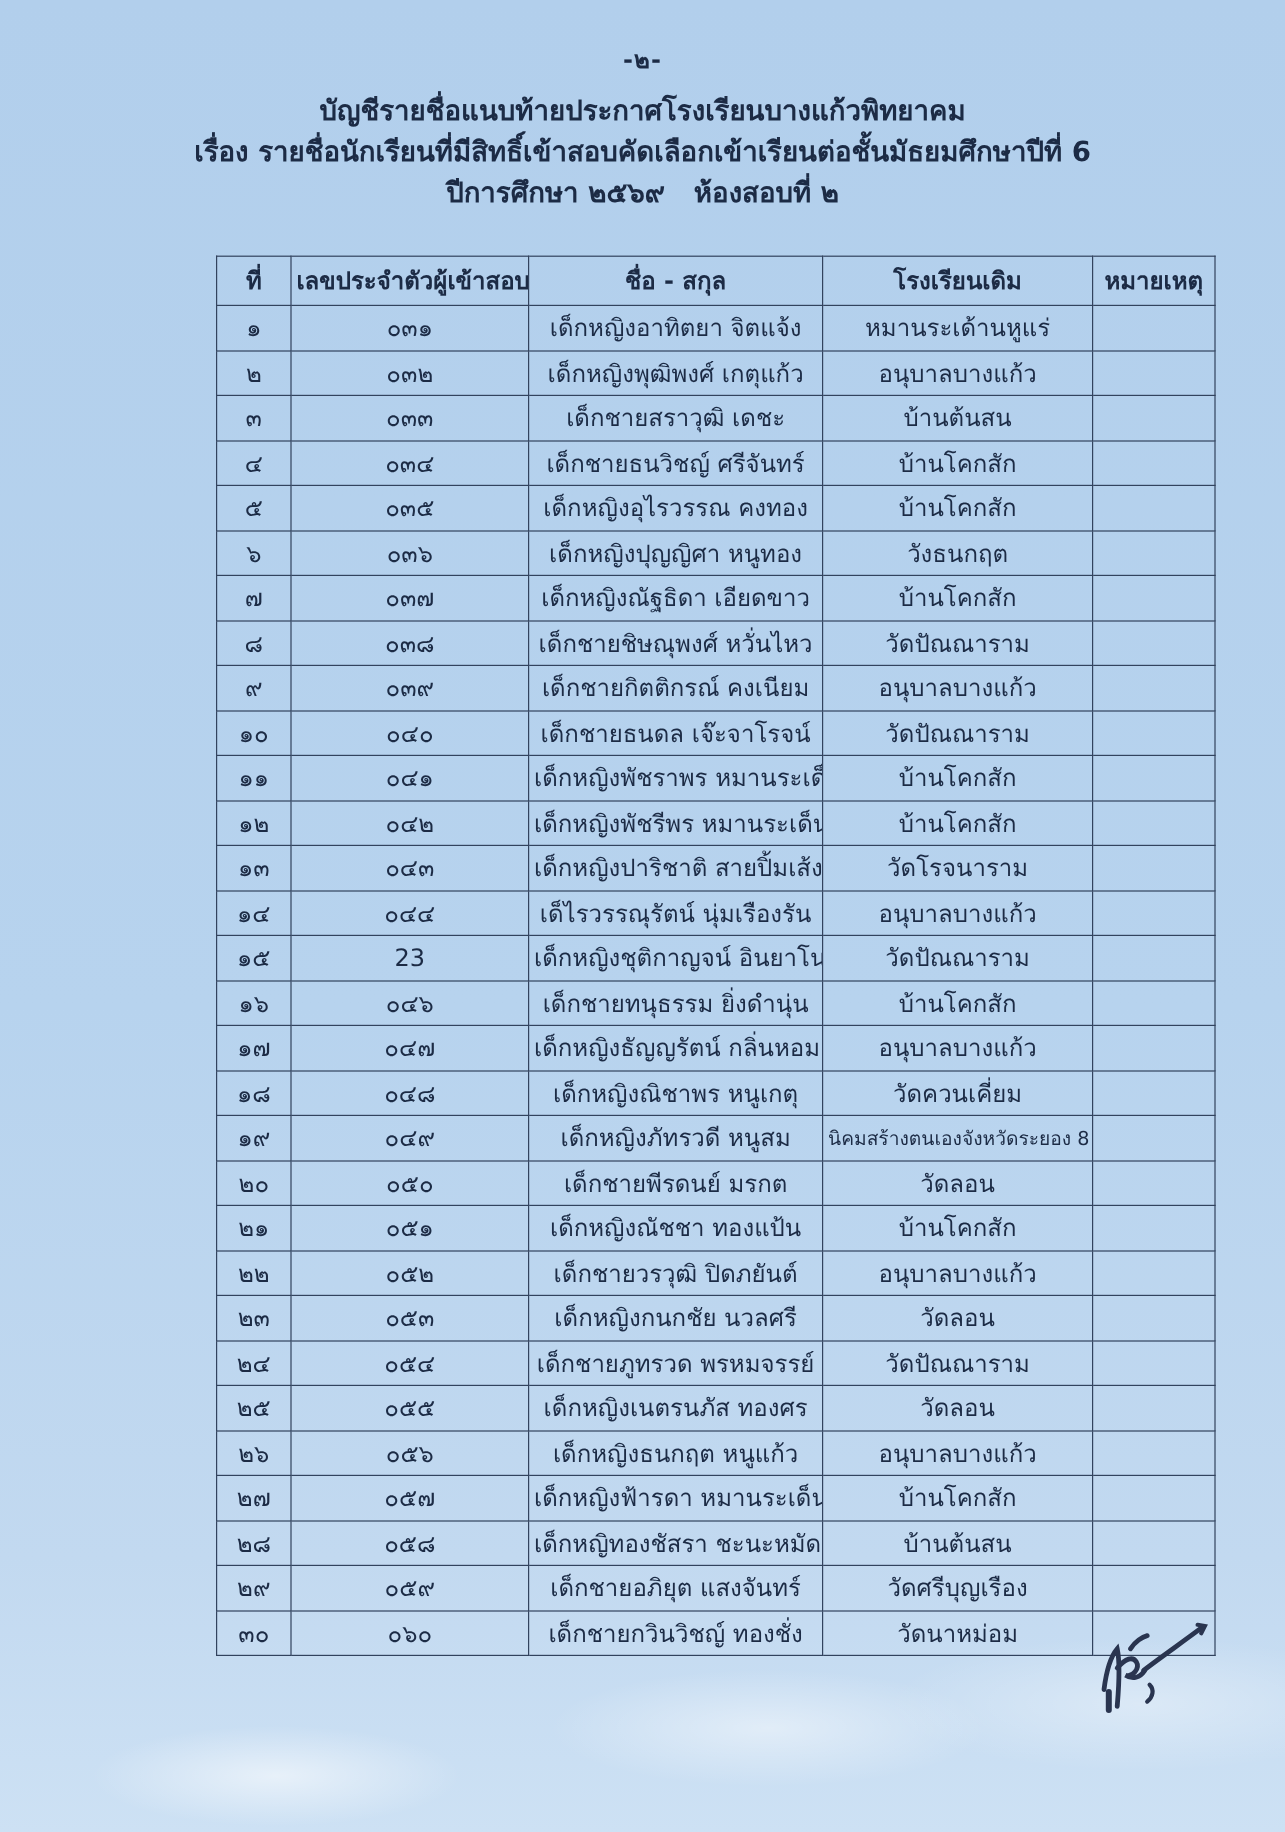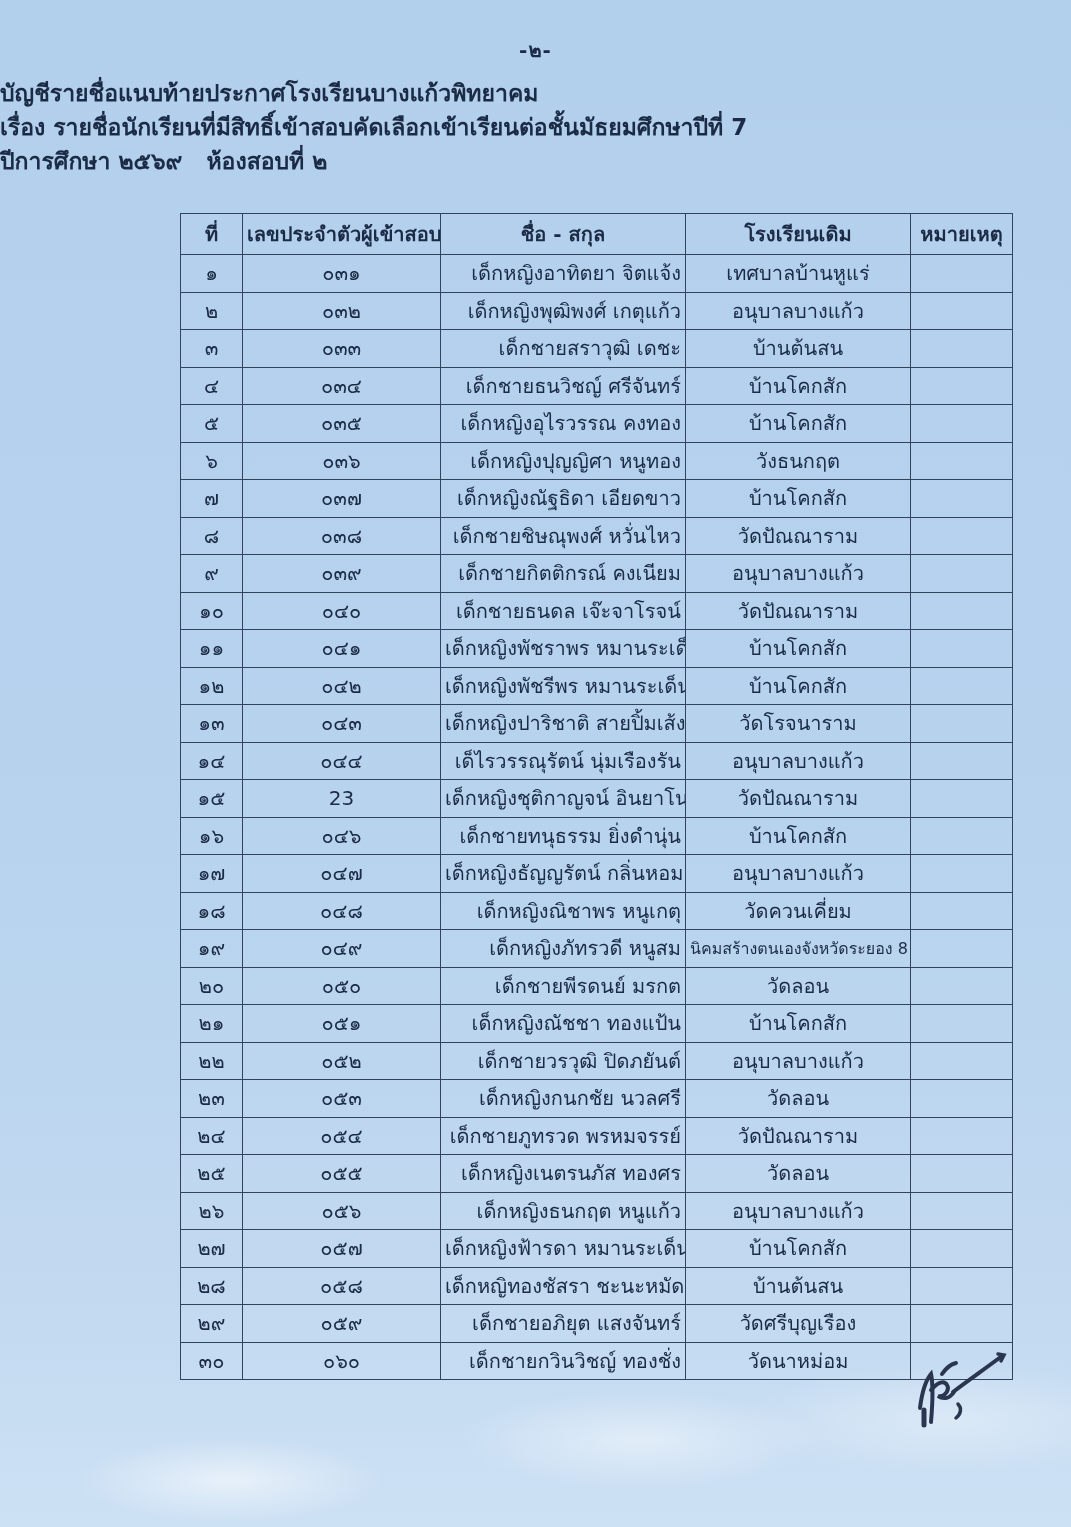--- a/index.html
+++ b/index.html
@@ -18,21 +18,21 @@
       linear-gradient(180deg, #b2cfec 0%, #b7d3ee 55%, #c2d9f0 85%, #cde1f4 100%);
     color: #1c2b45;
   }
   .page-number {
     position: absolute; top: 34px; left: 0; width: 100%;
     text-align: center; font-size: 20px; font-weight: bold;
     letter-spacing: 1px;
   }
   .titles {
     position: absolute; top: 76px; left: 0; width: 100%;
-    text-align: left; font-weight: bold;
+    text-align: center; font-weight: bold;
   }
   .title-line {
     font-size: 23px; line-height: 34px; white-space: pre;
   }
   table.roster {
     position: absolute; top: 213px; left: 180px;
     width: 832px;
     border-collapse: collapse;
     table-layout: fixed;
   }
@@ -50,38 +50,38 @@
     white-space: nowrap;
   }
   table.roster th {
     height: 40px;
     font-weight: bold;
     text-align: center;
     font-size: 20px;
   }
   table.roster td { height: 36.5px; }
   td.cell-no, td.cell-id, td.cell-school, td.cell-note { text-align: center; }
-  td.cell-name { text-align: right; padding-left: 10px; }
+  td.cell-name { text-align: center; padding-left: 10px; }
   td.cell-school.small { font-size: 16px; }
   .signature {
     position: absolute; left: 898px; top: 1330px;
     width: 130px; height: 120px;
     pointer-events: none;
   }
 </style>
 </head>
 <body>
 
 <div class="page">
 
   <div class="page-number">-๒-</div>
 
   <div class="titles">
     <div class="title-line">บัญชีรายชื่อแนบท้ายประกาศโรงเรียนบางแก้วพิทยาคม</div>
-    <div class="title-line">เรื่อง รายชื่อนักเรียนที่มีสิทธิ์เข้าสอบคัดเลือกเข้าเรียนต่อชั้นมัธยมศึกษาปีที่ 7</div>
+    <div class="title-line">เรื่อง รายชื่อนักเรียนที่มีสิทธิ์เข้าสอบคัดเลือกเข้าเรียนต่อชั้นมัธยมศึกษาปีที่ 6</div>
     <div class="title-line">ปีการศึกษา ๒๕๖๙   ห้องสอบที่ ๒</div>
   </div>
 
   <table class="roster">
     <colgroup>
       <col class="c-no">
         <col class="c-id">
         <col class="c-name">
         <col class="c-school">
         <col class="c-note">
@@ -93,21 +93,21 @@
         <th>ชื่อ - สกุล</th>
         <th>โรงเรียนเดิม</th>
         <th>หมายเหตุ</th>
       </tr>
     </thead>
     <tbody id="roster-body">
         <tr>
           <td class="cell-no">๑</td>
           <td class="cell-id">๐๓๑</td>
           <td class="cell-name">เด็กหญิงอาทิตยา  จิตแจ้ง</td>
-          <td class="cell-school">เทศบาลบ้านหูแร่</td>
+          <td class="cell-school">หมานระเด้านหูแร่</td>
           <td class="cell-note"></td>
         </tr>
         <tr>
           <td class="cell-no">๒</td>
           <td class="cell-id">๐๓๒</td>
           <td class="cell-name">เด็กหญิงพุฒิพงศ์  เกตุแก้ว</td>
           <td class="cell-school">อนุบาลบางแก้ว</td>
           <td class="cell-note"></td>
         </tr>
         <tr>

